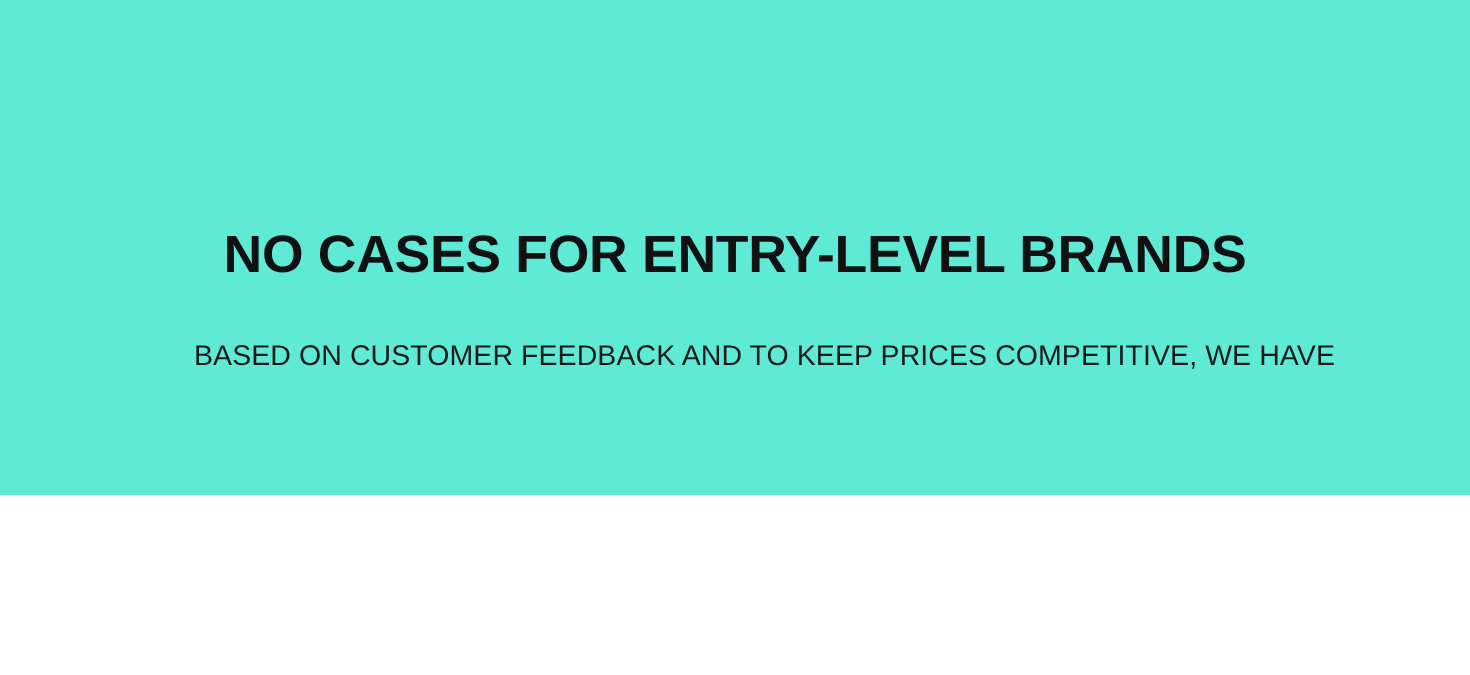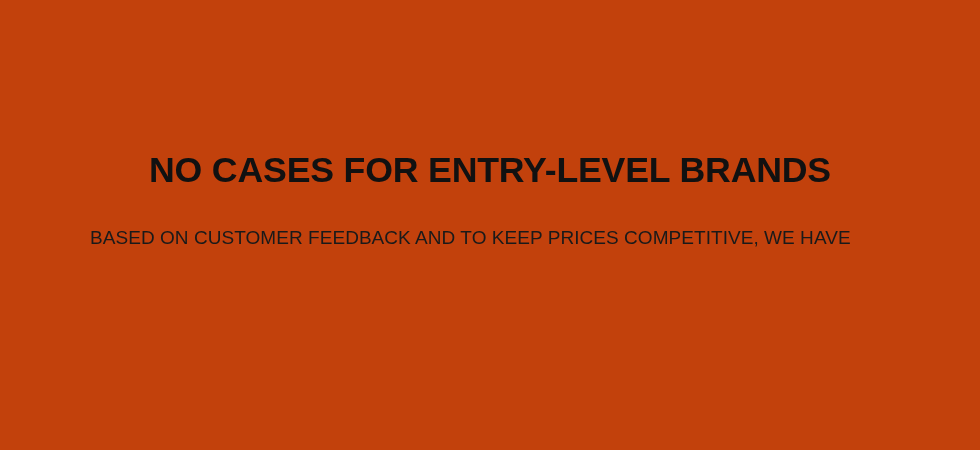--- a/index.html
+++ b/index.html
@@ -11,22 +11,22 @@
     width: 980px;
     height: 450px;
     background: #ffffff;
     font-family: "Liberation Sans", sans-serif;
     -webkit-font-smoothing: antialiased;
     overflow: hidden;
   }
 
   .promo-banner {
     width: 980px;
-    height: 450px;
-    background: #c2410c;
+    height: 330px;
+    background: #5eead4;
     box-sizing: border-box;
     display: block;
     position: relative;
     padding-left: 27px;
   }
 
   .promo-content {
     position: absolute;
     left: 0;
     right: 0;
@@ -60,21 +60,21 @@
     width: 800px;
     margin: 0;
     padding: 0;
     font-family: "Liberation Sans", sans-serif;
     font-size: 19px;
     font-weight: 400;
     line-height: 27px;
     color: #1a1a1a;
     letter-spacing: 0.05px;
     text-transform: uppercase;
-    text-align: left;
+    text-align: right;
   }
 
   .promo-body .body-line {
     display: block;
     white-space: nowrap;
   }
 </style>
 </head>
 <body>
 

